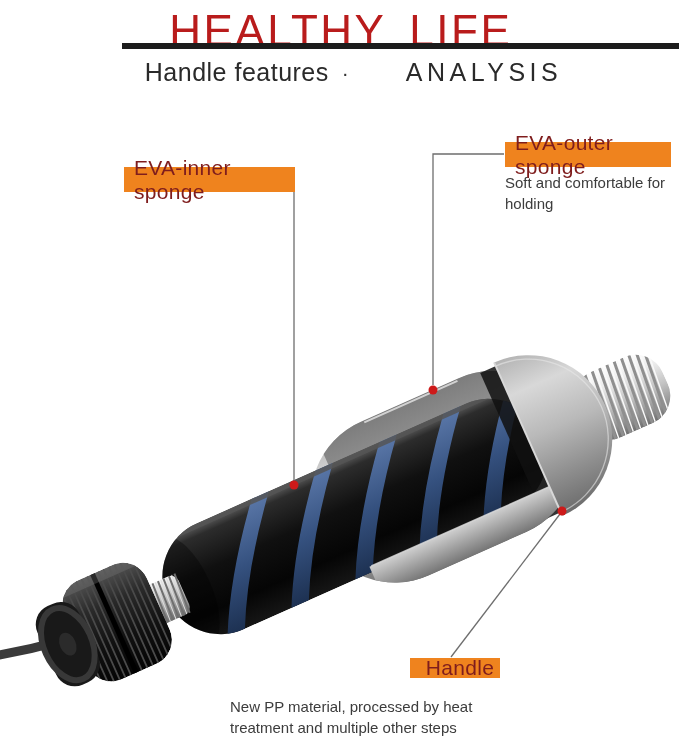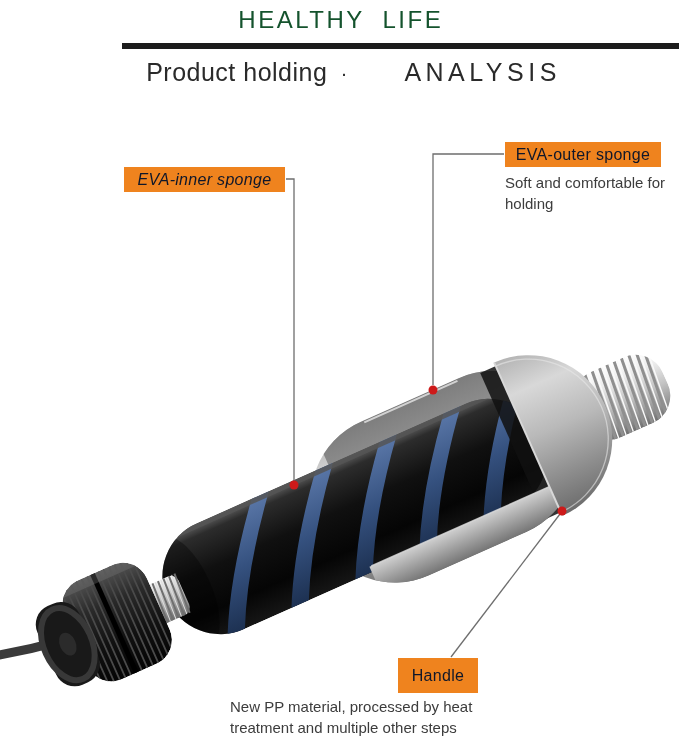--- a/index.html
+++ b/index.html
@@ -2,62 +2,63 @@
 <html style="--accent-orange: #EF831E; --marker-red: #CD1A1A; --leader-line: #6E6E6E; --title-bar: #1C1C1C;"><head>
 <meta charset="utf-8">
 <style>
   html,body{margin:0;padding:0;background:#fff;}
   .canvas{
     position:relative;width:679px;height:744px;background:#ffffff;overflow:hidden;
     font-family:"Liberation Sans", sans-serif;
   }
   .title{
     position:absolute;top:6px;left:0;right:0;text-align:center;
-    font-size:24px;font-weight:400;color:#14532d;
+    font-size:44px;font-weight:400;color:#b91c1c;
     letter-spacing:2.5px;word-spacing:9px;text-indent:2.5px;
   }
   .rule{
     position:absolute;top:43px;left:122px;right:0;height:6px;
     background:var(--title-bar,#1c1c1c);
   }
   .subtitle{
     position:absolute;top:58px;left:0;right:0;text-align:center;
     font-size:25px;color:#2a2a2a;transform:translateX(14px);
   }
   .sub-left{letter-spacing:0.5px;}
   .sub-sep{margin:0 13px;font-size:21px;vertical-align:1px;color:#333;}
   .sub-right{letter-spacing:4.5px;margin-left:44px;}
   .callout-label{
-    position:absolute;background:var(--accent-orange,#ef831e);color:#0f172a;
-    font-size:16px;display:flex;align-items:center;justify-content:center;
+    position:absolute;background:var(--accent-orange,#ef831e);color:#7f1d1d;
+    font-size:21px;display:flex;align-items:center;justify-content:center;
     letter-spacing:0.3px;
+    padding-left:10px;
   }
-  #label-inner{left:124px;top:167px;width:161px;height:25px;font-style:italic;}
+  #label-inner{left:124px;top:167px;width:161px;height:25px;}
   #label-outer{left:505px;top:142px;width:156px;height:25px;}
-  #label-handle{left:398px;top:658px;width:80px;height:35px;}
+  #label-handle{left:410px;top:658px;width:80px;height:20px;}
   .desc{
     position:absolute;font-size:15px;line-height:1.38;color:#3c3c3c;
     white-space:pre-line;
   }
   #desc-inner{left:10px;top:203px;width:273px;text-align:right;}
   #desc-outer{left:505px;top:173px;width:180px;text-align:left;}
   #desc-handle{left:230px;top:697px;width:270px;text-align:left;}
   svg.product{position:absolute;left:0;top:0;}
   .leader{stroke:var(--leader-line,#6e6e6e);stroke-width:1.3;fill:none;}
   .marker{fill:var(--marker-red,#cd1a1a);}
 </style>
 </head>
 <body>
 
 <div class="canvas">
 
   <div class="title">HEALTHY LIFE</div>
   <div class="rule"></div>
   <div class="subtitle">
-    <span class="sub-left">Product holding</span><span class="sub-sep">·</span><span class="sub-right">ANALYSIS</span>
+    <span class="sub-left">Handle features</span><span class="sub-sep">·</span><span class="sub-right">ANALYSIS</span>
   </div>
 
   <svg class="product" width="679" height="744" viewBox="0 0 679 744">
     <defs>
       <linearGradient id="shellGrad" gradientUnits="userSpaceOnUse" x1="0" y1="-84" x2="0" y2="84">
         <stop offset="0" stop-color="#b4b4b4"></stop>
           <stop offset="0.22" stop-color="#d8d8d8"></stop>
         <stop offset="0.5" stop-color="#b9b9b9"></stop>
           <stop offset="0.78" stop-color="#8d8d8d"></stop>
         <stop offset="1" stop-color="#6c6c6c"></stop>

